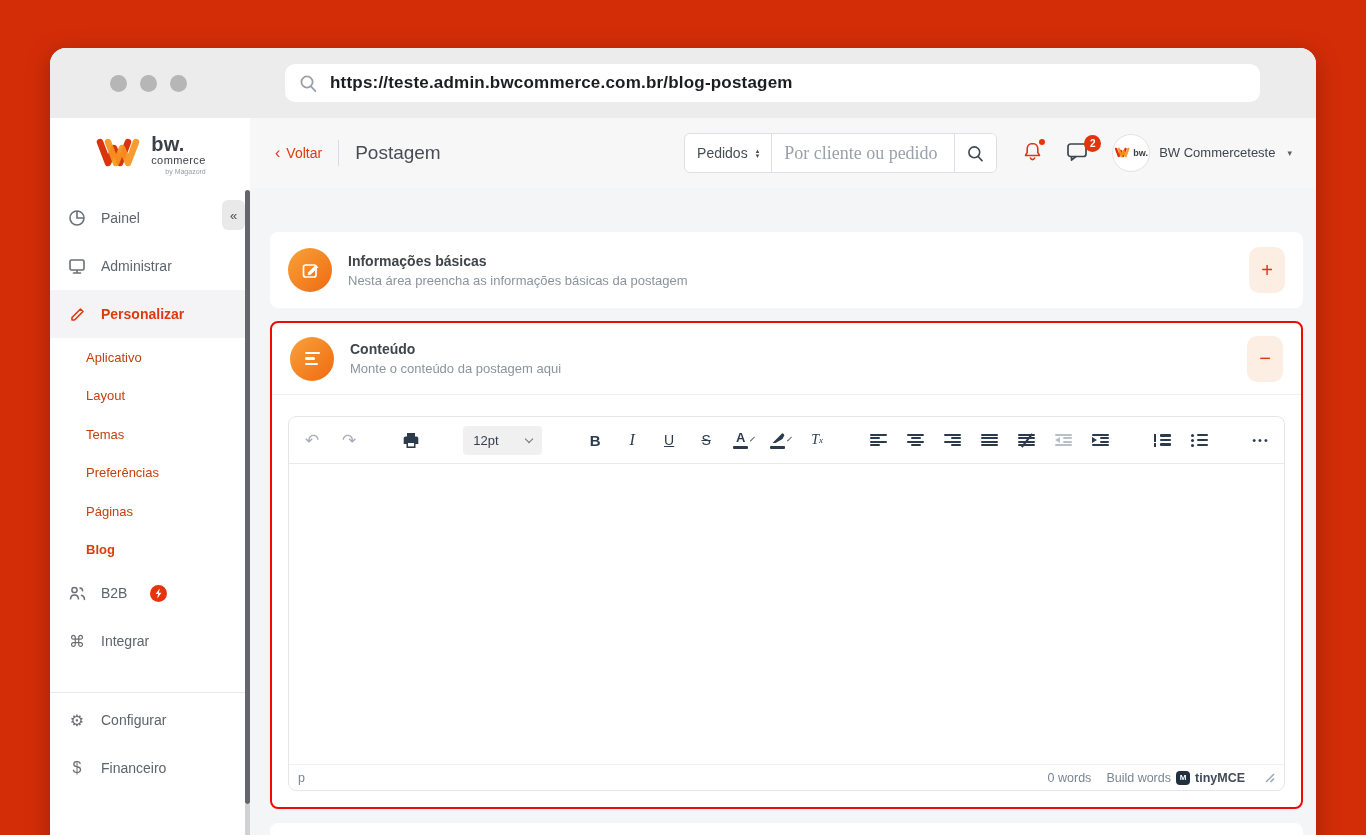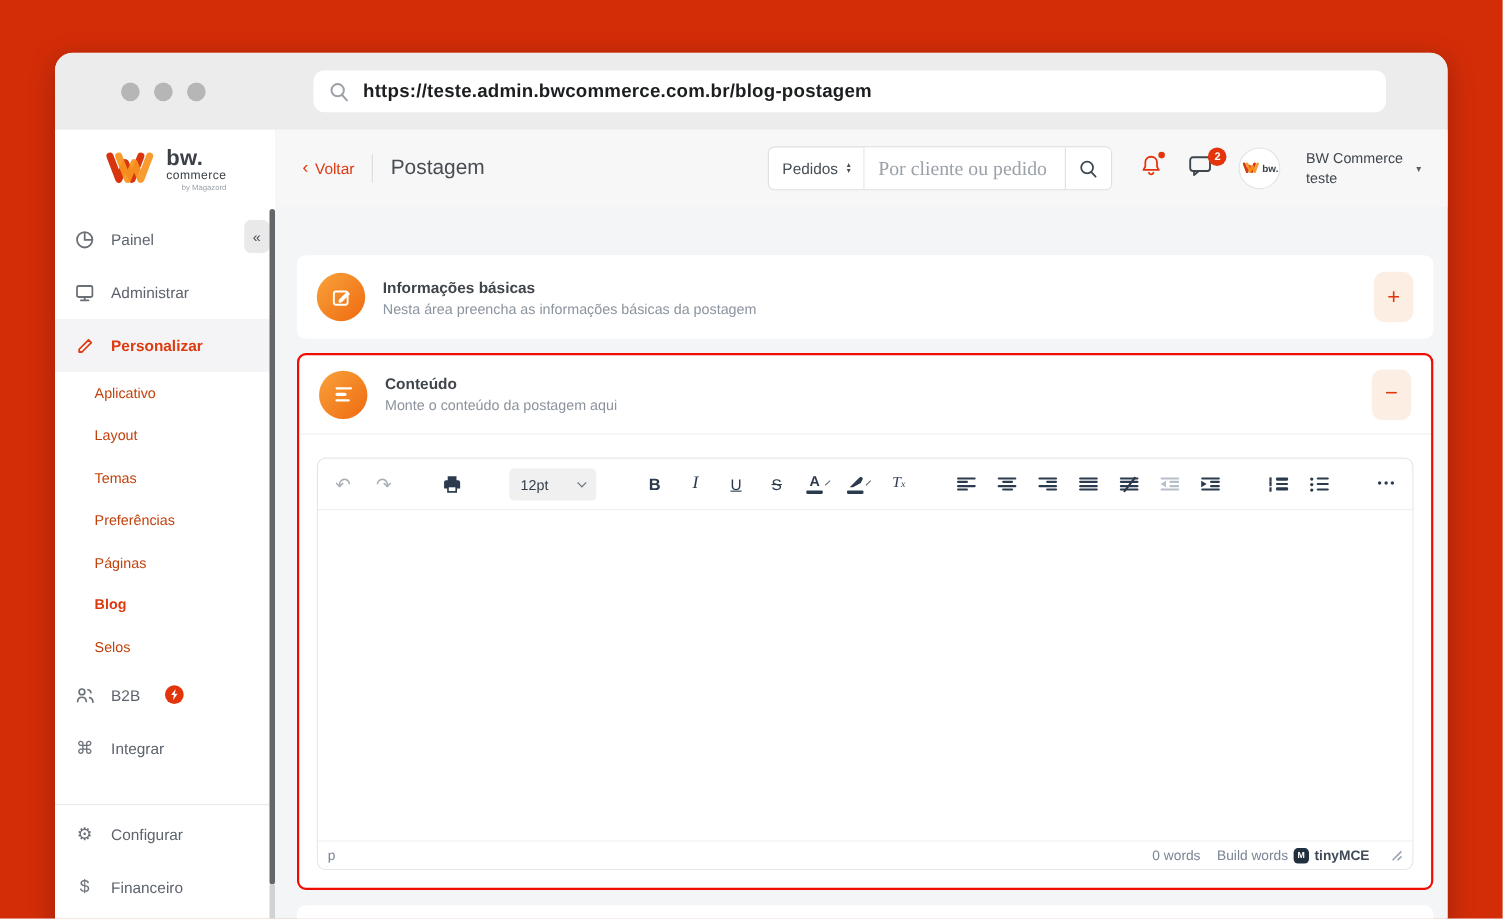--- a/index.html
+++ b/index.html
@@ -71,21 +71,21 @@
   .bell-dot { position:absolute; top:-3px; right:-3px; width:10px; height:10px; border-radius:50%;
               background:#e2350c; border:2px solid #f7f7f8; }
   .chat-wrap { position:relative; margin-left:22px; cursor:pointer; }
   .chat-badge { position:absolute; top:-6px; right:-11px; width:17px; height:17px; border-radius:50%;
                 background:#e2350c; color:#fff; font-size:10px; font-weight:bold;
                 display:flex; align-items:center; justify-content:center; }
   .user-chip { display:flex; align-items:center; margin-left:22px; cursor:pointer; }
   .avatar { width:38px; height:38px; border-radius:50%; background:#fff; border:1px solid #e3e3e5;
             display:flex; align-items:center; justify-content:center; gap:2px; }
   .avatar .mini-bw { font-size:9px; font-weight:800; color:#3a4046; line-height:1; }
-  .user-names { margin-left:23px; display:flex; flex-direction:column; line-height:18px; }
+  .user-names { margin-left:9px; display:flex; flex-direction:row; line-height:18px; }
   .user-co, .user-nm { font-size:13px; color:#3f454c; }
   .user-caret { margin-left:12px; font-size:9px; color:#5a6066; }
 
   
   .content { flex:1; overflow:hidden; padding:44px 13px 0 20px; }
   .card { background:#fff; border-radius:8px; }
   .card-head { display:flex; align-items:center; padding:0 18px; height:76px; }
   .ico-circle { width:44px; height:44px; border-radius:50%; flex:0 0 auto;
                 background:linear-gradient(135deg,#f8a23b,#ef6a10);
                 display:flex; align-items:center; justify-content:center; }
@@ -233,23 +233,20 @@
         </div>
         <div class="sub-item">
           <span>Preferências</span>
         </div>
         <div class="sub-item">
           <span>Páginas</span>
         </div>
         <div class="sub-item active">
           <span>Blog</span>
         </div>
-        <div class="sub-item">
-          <span>Selos</span>
-        </div>
         <div class="nav-item">
           <span class="nicon">
             <svg width="19" height="18" viewBox="0 0 19 18">
                 <circle cx="6.5" cy="6" r="2.6" fill="none" stroke="currentColor" stroke-width="1.5"></circle>
                 <path d="M2.5 15.5 c0-3 1.8-4.6 4-4.6 s4 1.6 4 4.6" fill="none" stroke="currentColor" stroke-width="1.5"></path>
                 <path d="M12 4 c1.6.2 2.6 1.3 2.6 2.8 M13.5 11.2 c1.9.5 3 2.1 3 4.3" fill="none" stroke="currentColor" stroke-width="1.5" stroke-linecap="round"></path>
               </svg>
           </span>
           <span>B2B</span>
           <span class="b2b-badge">

